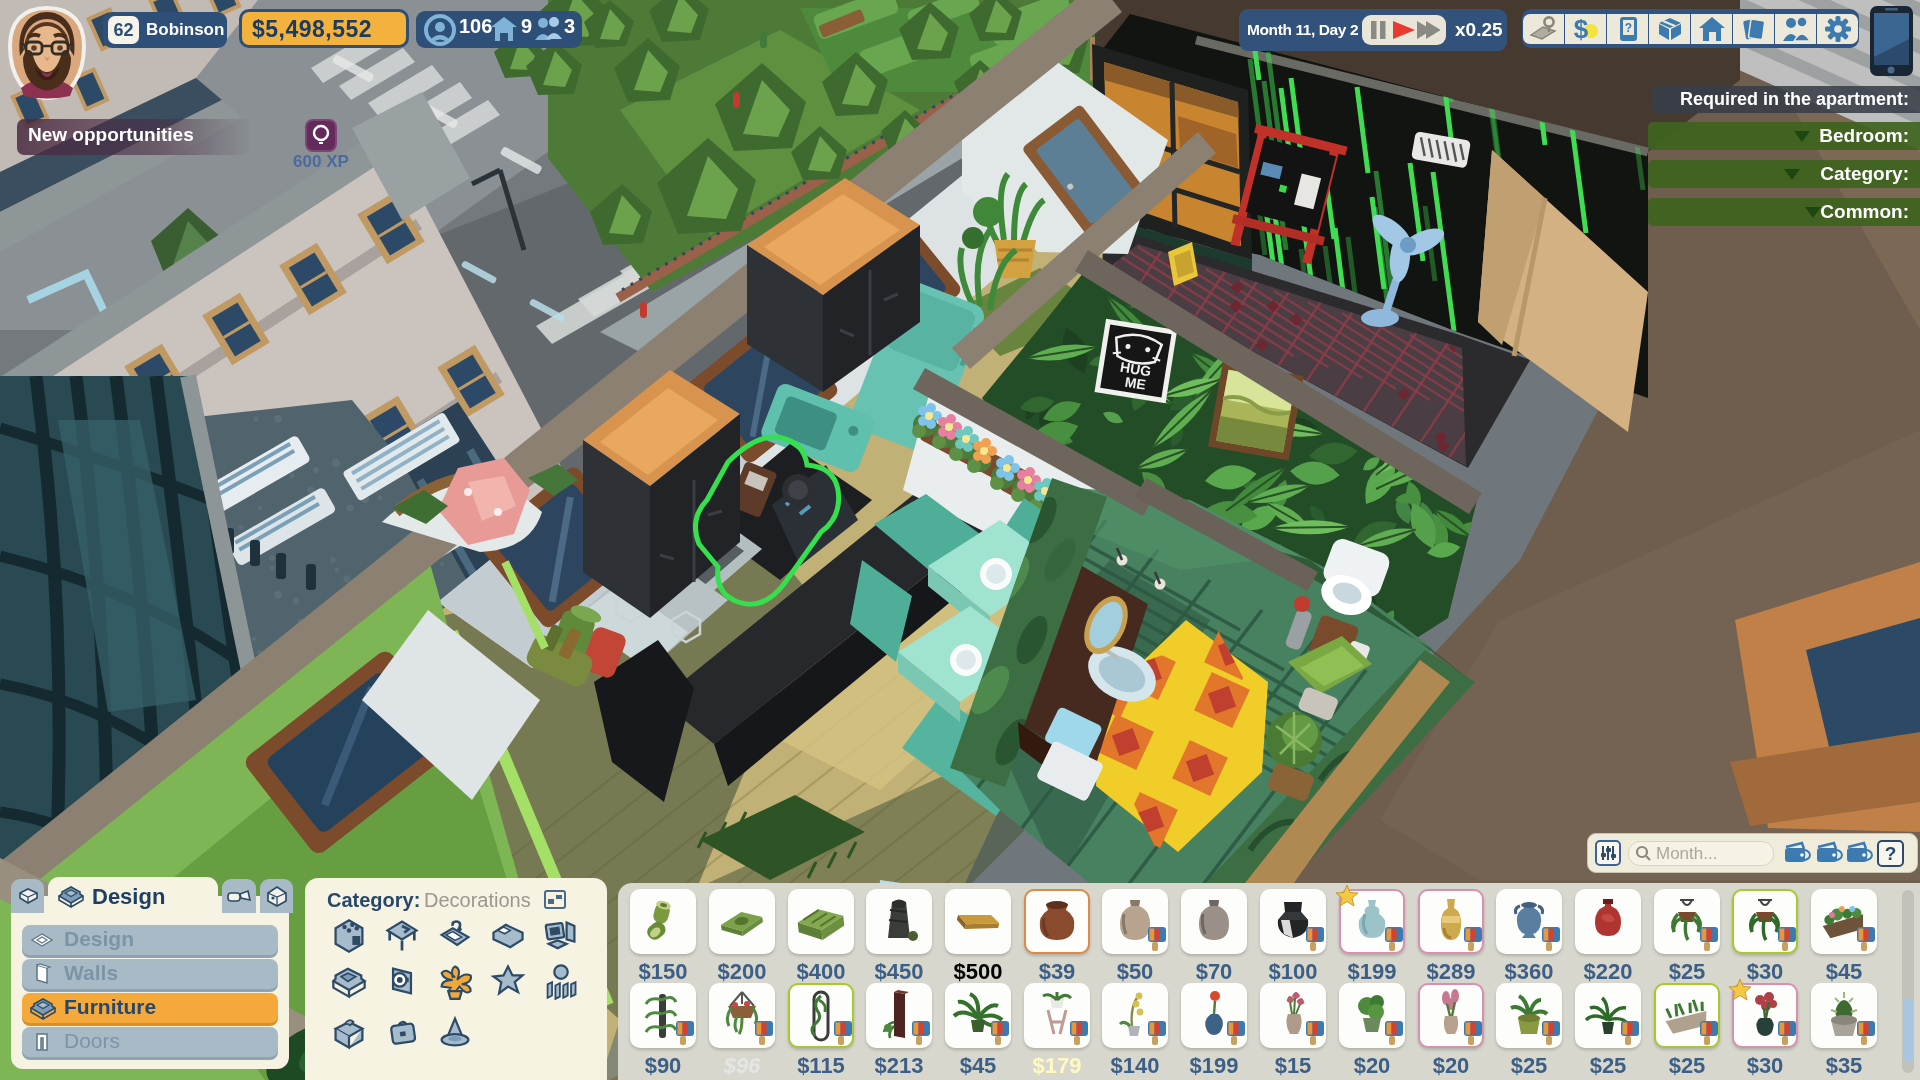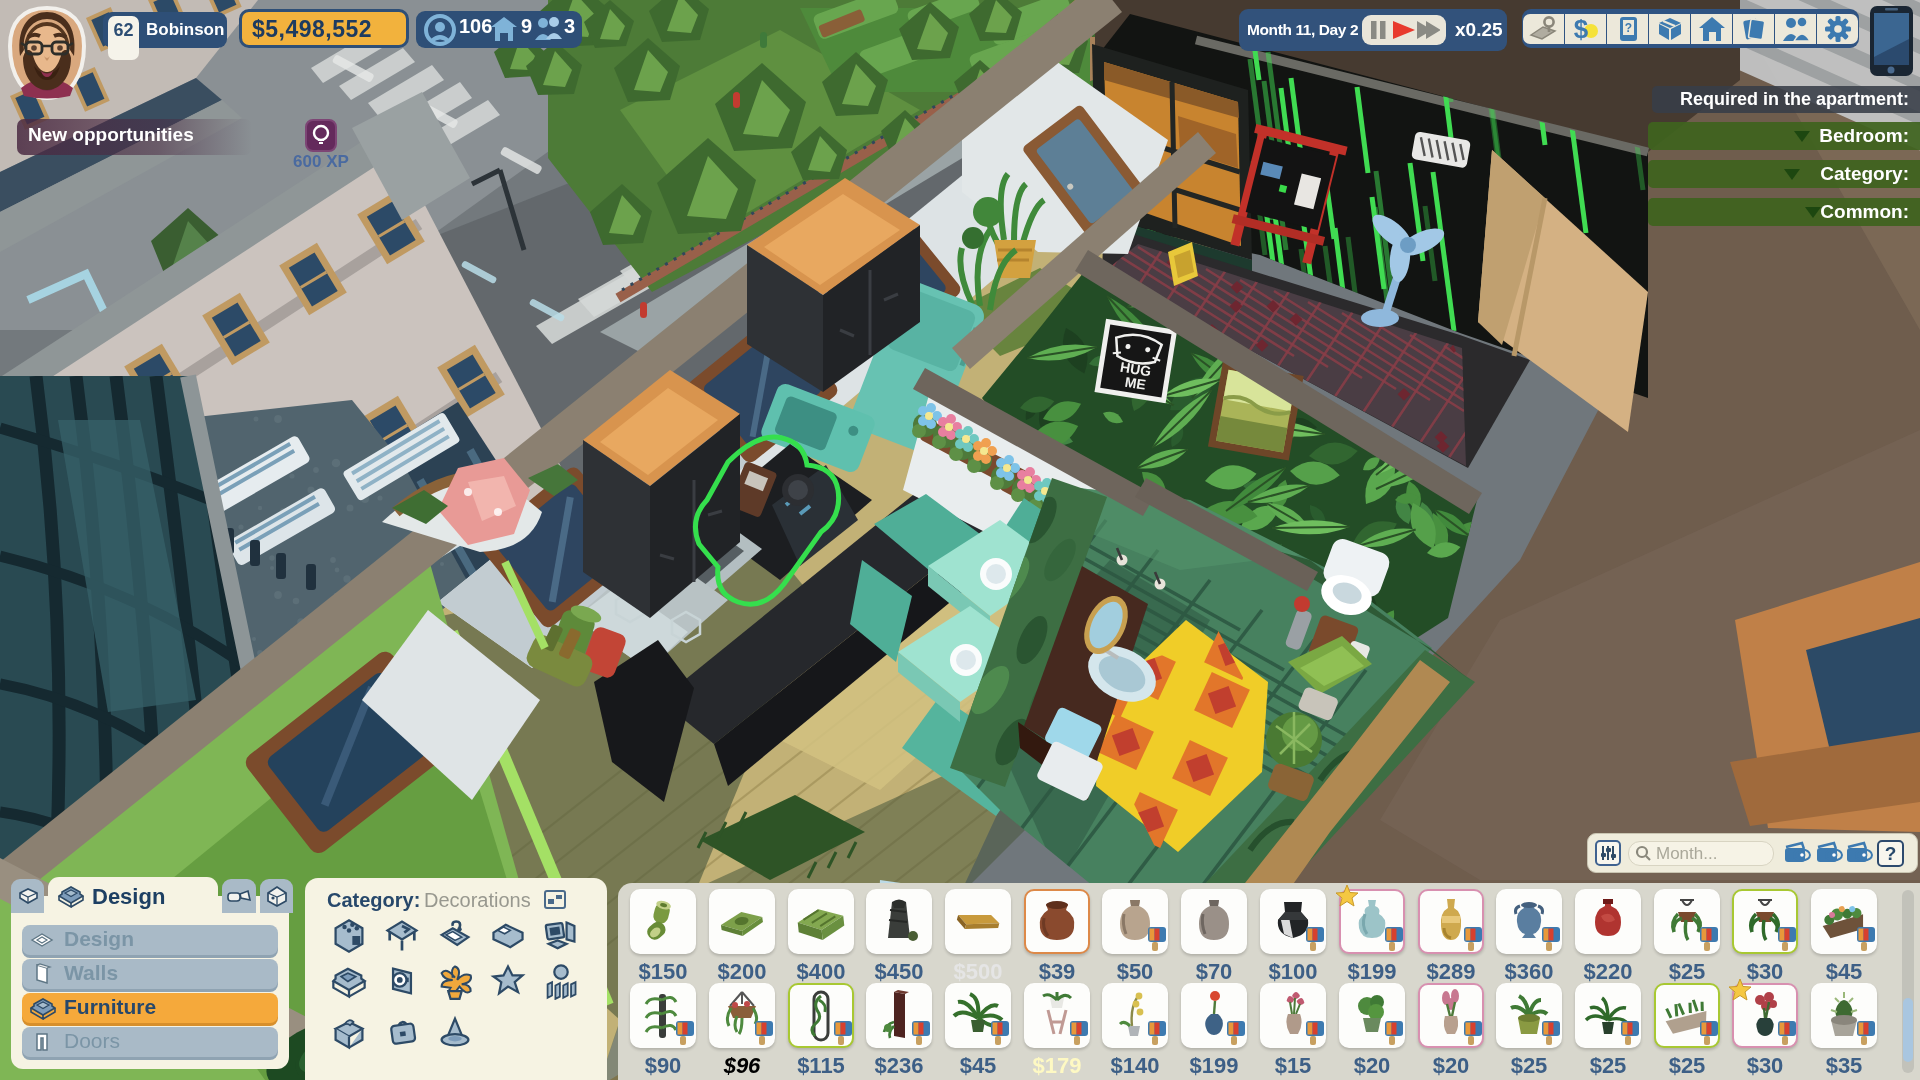--- a/index.html
+++ b/index.html
@@ -1413,21 +1413,21 @@
 <rect x="18" y="36" width="16" height="12" rx="4" fill="none" stroke="#2e2e2a" stroke-width="2.8"></rect>
 <rect x="44" y="36" width="16" height="12" rx="4" fill="none" stroke="#2e2e2a" stroke-width="2.8"></rect>
 <path d="M34,40 h10 M18,40 l-5,-3 M60,40 l5,-3" stroke="#2e2e2a" stroke-width="2.6"></path>
 <circle cx="26" cy="42" r="2.8" fill="#5a4030"></circle>
         <circle cx="52" cy="42" r="2.8" fill="#5a4030"></circle>
 <path d="M20,31 q6,-4 12,-1 M46,30 q6,-3 12,1" stroke="#4a2e1c" stroke-width="4" fill="none"></path>
 <path d="M36,50 q3,4 6,0 l-2,4 q-1,1 -2,0 Z" fill="#c89468"></path>
 </svg></div>
 
 <div class="ui" style="left:103px;top:12px;width:124px;height:36px;background:#2e4f77;border-radius:9px;"></div>
-<div class="ui" style="left:108px;top:16px;width:31px;height:44px;background:#f5f3ea;border-radius:7px;text-align:center;font-weight:bold;font-size:18px;color:#2d4e74;line-height:28px;">62</div>
+<div class="ui" style="left:108px;top:16px;width:31px;height:28px;background:#f5f3ea;border-radius:7px;text-align:center;font-weight:bold;font-size:18px;color:#2d4e74;line-height:28px;">62</div>
 <div class="ui" style="left:146px;top:12px;width:78px;height:36px;color:#fff;font-weight:bold;font-size:17px;line-height:36px;">Bobinson</div>
 
 <div class="ui" style="left:239px;top:9px;width:170px;height:39px;background:#f2b23d;border:3px solid #2e4f77;border-radius:10px;"></div>
 <div class="ui" style="left:252px;top:14px;width:160px;height:30px;color:#1d3b60;font-weight:bold;font-size:23px;line-height:30px;letter-spacing:0.5px;">$5,498,552</div>
 
 <div class="ui" style="left:416px;top:11px;width:166px;height:37px;background:#2e4f77;border-radius:9px;"></div>
 <div class="ui" style="left:424px;top:14px;width:32px;height:32px;">
 <svg width="32" height="32">
         <circle cx="16" cy="16" r="14" fill="none" stroke="#7fb3d8" stroke-width="4"></circle>
         <circle cx="16" cy="13" r="5" fill="#7fb3d8"></circle>
@@ -1753,21 +1753,21 @@
 
 <div class="ui" style="left:945px;top:889px;width:66px;height:65px;background:#fdfdfb;border:2.5px solid #fdfdfb;border-radius:10px;box-shadow:0 2px 3px rgba(0,0,0,0.18);display:flex;align-items:center;justify-content:center;">
       <svg width="58" height="56" viewBox="0 0 58 56">
         <g transform="rotate(14 29 28)">
           <path d="M8,26 L40,18 L50,24 L18,33 Z" fill="#c89a3c"></path>
           <path d="M8,26 L18,33 L18,38 L8,31 Z" fill="#8a6424"></path>
           <path d="M18,33 L50,24 L50,29 L18,38 Z" fill="#a87e2e"></path>
         </g>
       </svg>
     </div>
-<div class="ui" style="left:937px;top:959px;width:82px;text-align:center;color:#e5e5e5;font-weight:bold;font-size:22px;">$500</div>
+<div class="ui" style="left:937px;top:959px;width:82px;text-align:center;color:#000000;font-weight:bold;font-size:22px;">$500</div>
 
 <div class="ui" style="left:1024px;top:889px;width:66px;height:65px;background:#fdfdfb;border:2.5px solid #dd8948;border-radius:10px;box-shadow:0 2px 3px rgba(0,0,0,0.18);display:flex;align-items:center;justify-content:center;">
       <svg width="58" height="56" viewBox="0 0 58 56">
         <path d="M18,10 L40,10 L38,16 Q48,22 46,34 Q44,46 29,46 Q14,46 12,34 Q10,22 20,16 Z" fill="#8a4a2e"></path>
         <ellipse cx="29" cy="11" rx="11" ry="4" fill="#5e2f1c"></ellipse>
         <path d="M16,24 Q14,34 20,42" stroke="#6e3a24" stroke-width="3" fill="none"></path>
       </svg>
     </div>
 <div class="ui" style="left:1016px;top:959px;width:82px;text-align:center;color:#3d5f86;font-weight:bold;font-size:22px;">$39</div>
 
@@ -1950,21 +1950,21 @@
         <circle cx="22" cy="17" r="3" fill="#c04848"></circle>
         <circle cx="34" cy="16" r="3" fill="#c04848"></circle>
       </svg>
     </div>
 <div class="ui" style="left:753px;top:1020px;"><svg width="22" height="27" viewBox="0 0 22 27">
         <rect x="2" y="1" width="18" height="15" rx="3" fill="#3d7ab0"></rect>
         <rect x="3.5" y="2.5" width="5" height="12" fill="#e8983a"></rect>
         <rect x="8.5" y="2.5" width="5" height="12" fill="#d8402e"></rect>
         <rect x="6" y="16" width="6" height="9" rx="2" fill="#c8a060"></rect>
       </svg></div>
-<div class="ui" style="left:701px;top:1053px;width:82px;text-align:center;color:#000000;font-weight:bold;font-size:22px;font-style:italic;">$96</div>
+<div class="ui" style="left:701px;top:1053px;width:82px;text-align:center;color:#e5e5e5;font-weight:bold;font-size:22px;font-style:italic;">$96</div>
 
 <div class="ui" style="left:788px;top:983px;width:66px;height:65px;background:#fdfdfb;border:2.5px solid #a8c832;border-radius:10px;box-shadow:0 2px 3px rgba(0,0,0,0.18);display:flex;align-items:center;justify-content:center;">
       <svg width="58" height="56" viewBox="0 0 58 56">
         <rect x="22" y="4" width="14" height="48" rx="7" fill="none" stroke="#3a3d3a" stroke-width="3"></rect>
         <g stroke="#3f7a35" stroke-width="3" fill="none">
           <path d="M29,8 q-8,6 -4,14 q6,8 -2,14 q-6,6 0,12"></path>
           <path d="M27,12 q8,4 6,12"></path>
         </g>
       </svg>
     </div>
@@ -1985,21 +1985,21 @@
         </g>
         <circle cx="18" cy="40" r="4" fill="#4e8a3e"></circle>
       </svg>
     </div>
 <div class="ui" style="left:910px;top:1020px;"><svg width="22" height="27" viewBox="0 0 22 27">
         <rect x="2" y="1" width="18" height="15" rx="3" fill="#3d7ab0"></rect>
         <rect x="3.5" y="2.5" width="5" height="12" fill="#e8983a"></rect>
         <rect x="8.5" y="2.5" width="5" height="12" fill="#d8402e"></rect>
         <rect x="6" y="16" width="6" height="9" rx="2" fill="#c8a060"></rect>
       </svg></div>
-<div class="ui" style="left:858px;top:1053px;width:82px;text-align:center;color:#3d5f86;font-weight:bold;font-size:22px;">$236</div>
+<div class="ui" style="left:858px;top:1053px;width:82px;text-align:center;color:#3d5f86;font-weight:bold;font-size:22px;">$213</div>
 
 <div class="ui" style="left:945px;top:983px;width:66px;height:65px;background:#fdfdfb;border:2.5px solid #fdfdfb;border-radius:10px;box-shadow:0 2px 3px rgba(0,0,0,0.18);display:flex;align-items:center;justify-content:center;">
       <svg width="58" height="56" viewBox="0 0 58 56">
         <g stroke="#35702c" stroke-width="4" fill="none">
           <path d="M29,30 q-16,-10 -24,-2"></path>
           <path d="M29,30 q-10,-18 -20,-16"></path>
           <path d="M29,30 q2,-20 -8,-24"></path>
           <path d="M29,30 q12,-16 20,-12"></path>
           <path d="M29,30 q16,-6 24,2"></path>
           <path d="M29,30 q10,8 18,8"></path>

